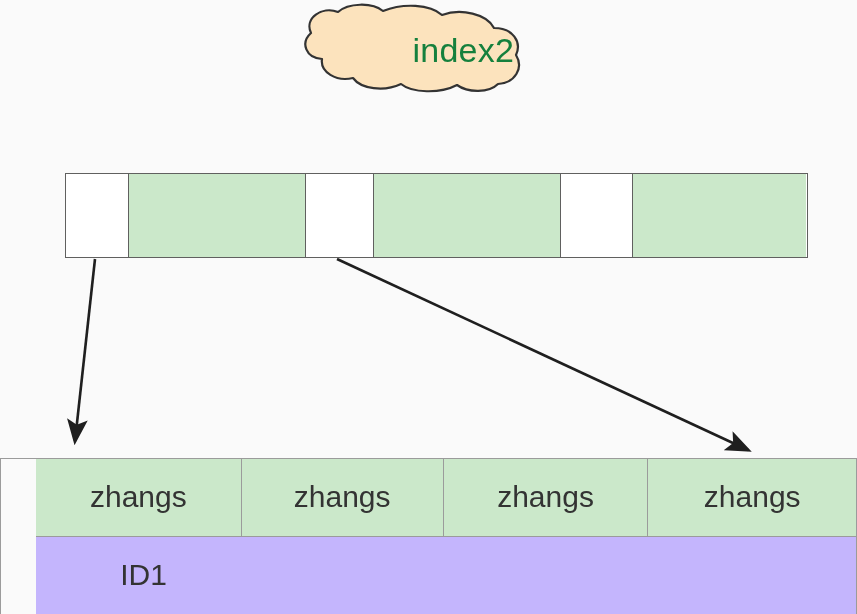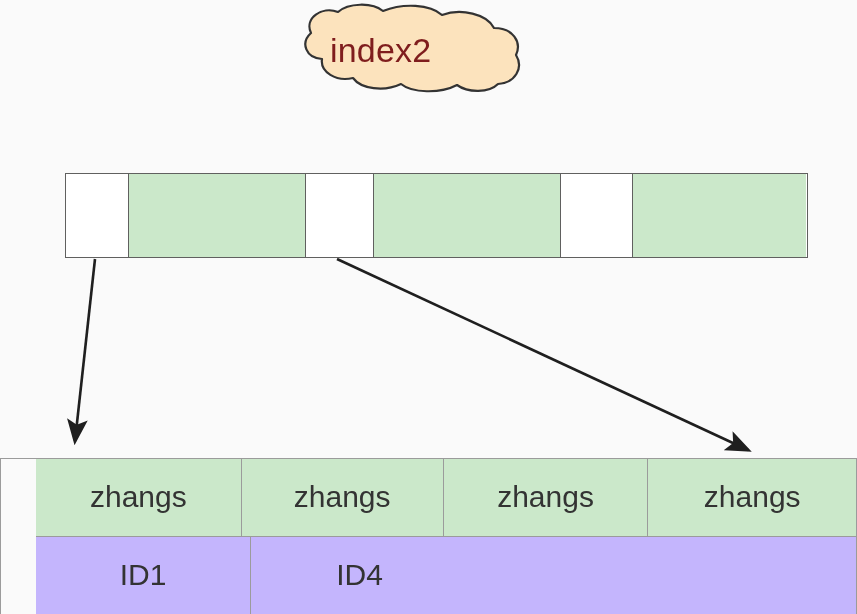--- a/index.html
+++ b/index.html
@@ -19,23 +19,23 @@
     left: 0;
     top: 0;
     width: 857px;
     height: 614px;
   }
   .cloud-label {
     position: absolute;
     left: 330px;
     top: 28px;
     width: 184px;
-    text-align: left;
+    text-align: right;
     font-size: 34px;
-    color: #7f1d1d;
+    color: #15803d;
     letter-spacing: 0.2px;
     line-height: 44px;
     pointer-events: none;
   }
   .index-bar {
     position: absolute;
     left: 65px;
     top: 173px;
     width: 743px;
     height: 85px;
@@ -138,15 +138,14 @@
 
 <div class="table-wrap">
   <div class="trow trow-name">
     <div class="tcell c0">zhangs</div>
     <div class="tcell c1">zhangs</div>
     <div class="tcell c2">zhangs</div>
     <div class="tcell c3">zhangs</div>
   </div>
   <div class="trow trow-id">
     <div class="tcell c0">ID1</div>
-    <div class="tcell c3">ID4</div>
   </div>
 </div>
 
 </body></html>

